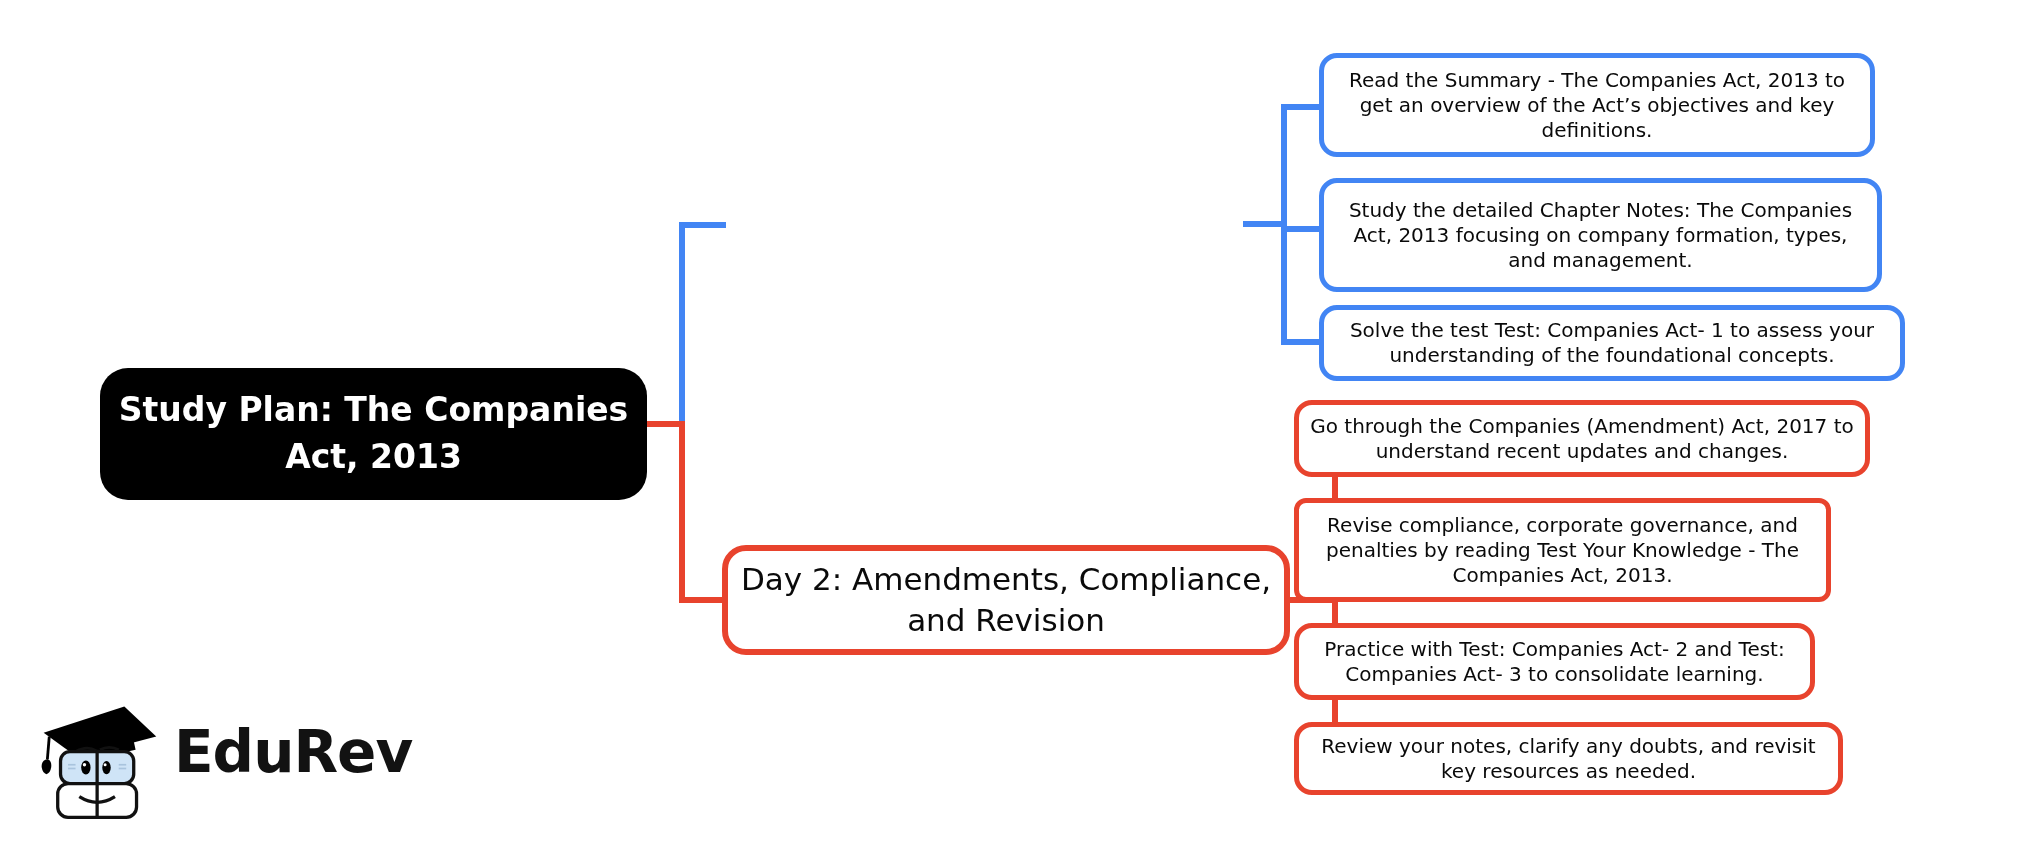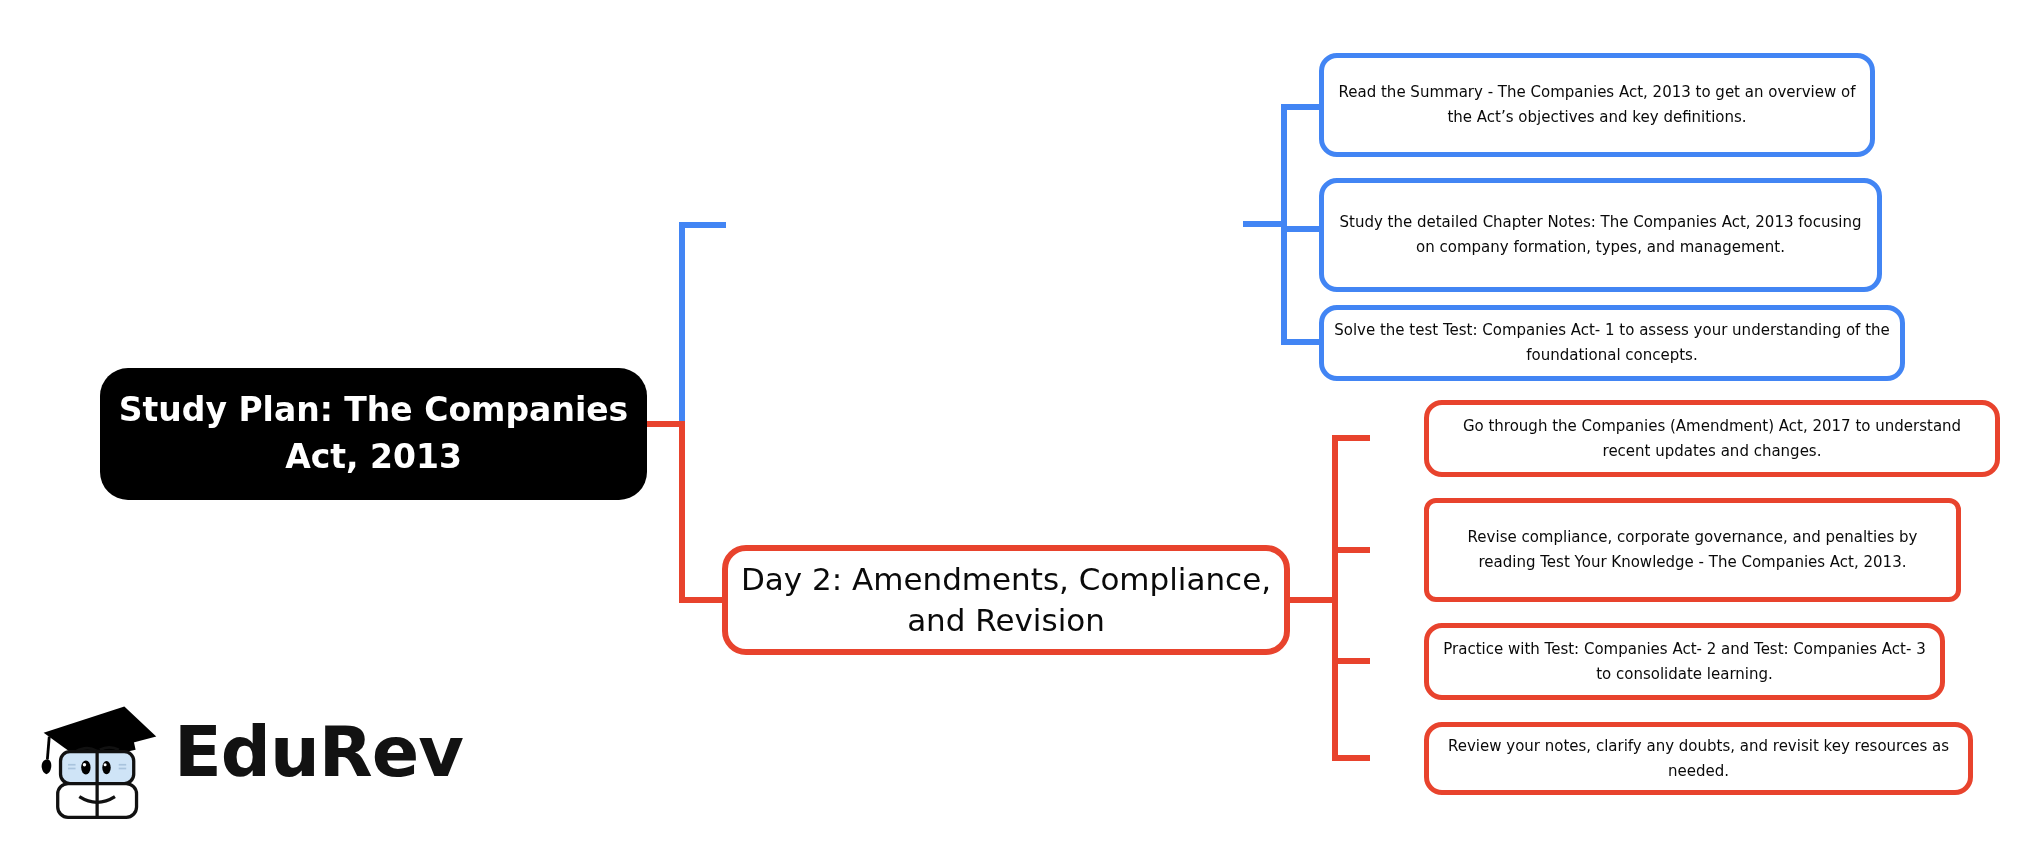--- a/index.html
+++ b/index.html
@@ -44,41 +44,41 @@
   .branch-day1 {
     left: 722px; top: 170px; width: 525px; height: 108px;
     border: 6px solid var(--blue, #4285f4);
   }
   .branch-day2 {
     left: 722px; top: 545px; width: 568px; height: 110px;
     border: 6px solid var(--red, #e8432d);
   }
   .leaf-node {
     border-radius: 18px;
-    font-size: 15px;
+    font-size: 20px;
     line-height: 25px;
     color: #0a0a0a;
     padding: 4px 10px;
   }
   .leaf-blue { border: 5px solid var(--blue, #4285f4); left: 1319px; }
-  .leaf-red  { border: 5px solid var(--red, #e8432d);  left: 1424px; }
+  .leaf-red  { border: 5px solid var(--red, #e8432d);  left: 1294px; }
 
   .conn { position: absolute; }
   .conn.blue { background: var(--blue, #4285f4); }
   .conn.red  { background: var(--red, #e8432d); }
 
   .logo {
     position: absolute;
     left: 38px; top: 694px;
     display: flex;
     align-items: center;
     gap: 14px;
   }
   .logo-text {
-    font-size: 70px;
+    font-size: 58px;
     font-weight: bold;
     color: #121212;
     letter-spacing: -1px;
     line-height: 1;
     padding-bottom: 18px;
   }
 </style>
 </head>
 <body>
 

